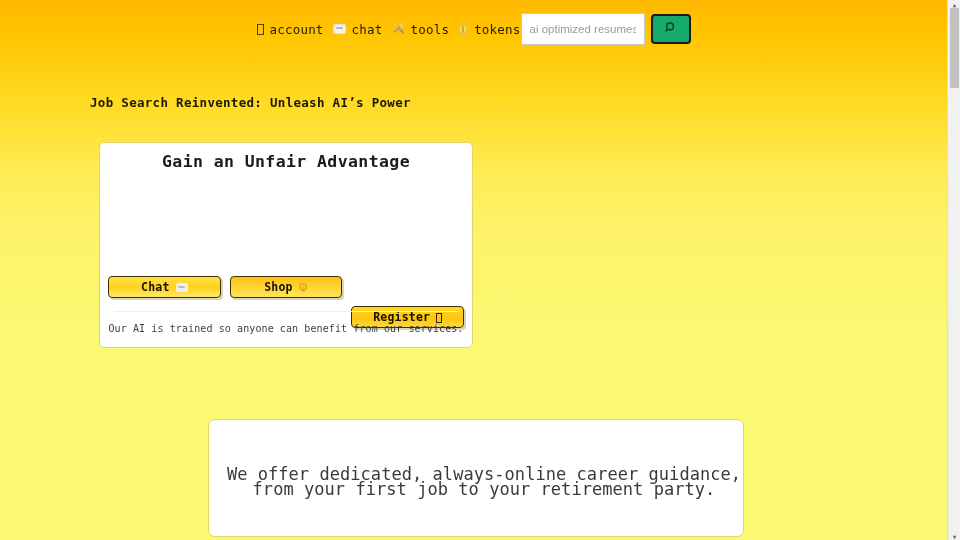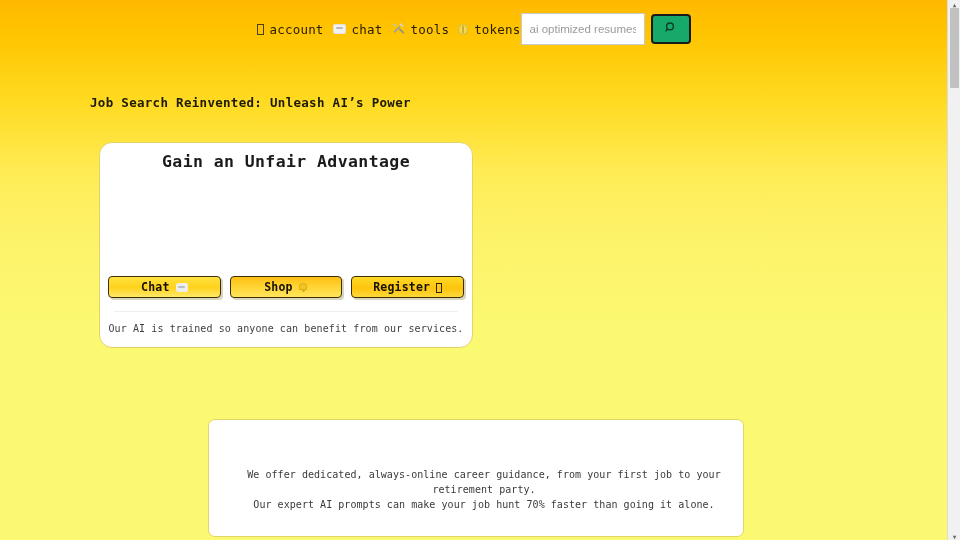--- a/index.html
+++ b/index.html
@@ -86,21 +86,21 @@
     font-size:12.5px; font-weight:bold; color:#1d1a06;
     letter-spacing:0.3px;
   }
 
   
   #hero-card {
     position:absolute; left:99px; top:142px;
     width:374px; height:206px;
     background:#ffffff;
     border:1px solid #e3d46a;
-    border-radius:13px;
+    border-radius:5px;
     box-shadow:0 0 0 0 rgba(0,0,0,0);
   }
   #hero-title {
     text-align:center; margin-top:9px;
     font-family:"DejaVu Sans Mono", monospace;
     font-size:16.5px; font-weight:bold; color:#1b1b1b;
     letter-spacing:0.4px;
   }
   #labels-row {
     position:absolute; top:103px; left:8px; right:8px;
@@ -123,21 +123,21 @@
     border-radius:4px;
     font-family:"DejaVu Sans Mono", monospace;
     font-size:11.5px; font-weight:bold; color:#161203;
     cursor:pointer;
     box-shadow:2px 2px 0 rgba(120,100,20,.28);
     letter-spacing:0.2px;
     padding:0;
   }
   .cta-chat { background:linear-gradient(180deg,#ffe241 0%,#ffd21c 52%,#ffe86a 100%); }
   .cta-shop { background:linear-gradient(180deg,#ffbf13 0%,#ffd433 48%,#ffe55c 100%); }
-  .cta-register { background:linear-gradient(180deg,#ffd926 0%,#fdc50e 55%,#ffd83a 100%); }
+  .cta-register { background:linear-gradient(180deg,#ffd926 0%,#fdc50e 55%,#ffd83a 100%);margin-top:30px; }
   .bubble-sm {
     display:inline-block; width:12px; height:9px; background:#eeeeee;
     border-radius:2.5px; position:relative; top:0px;
   }
   .bubble-sm:after{
     content:""; position:absolute; left:2.5px; top:3px; width:7px; height:2px;
     background:#bdbdbd; border-radius:1px;
   }
   .bell {
     display:inline-block; width:9px; height:10px; position:relative; top:0px;
@@ -172,21 +172,21 @@
     position:absolute; left:208px; top:419px;
     width:536px; height:118px;
     background:#ffffff;
     border:1px solid #e3d46a;
     border-radius:7px;
   }
   #info-text {
     position:absolute; left:16px; right:0; top:47px;
     text-align:center;
     font-family:"DejaVu Sans Mono", monospace;
-    font-size:10px; line-height:15px; color:#3a3a3a;
+    font-size:17px; line-height:15px; color:#3a3a3a;
     letter-spacing:0.05px;
   }
 
   
   #scroll-track {
     position:absolute; left:947px; top:0; width:13px; height:540px;
     background:#f1f1f1; border-left:1px solid #dcdcdc;
   }
   #scroll-thumb {
     position:absolute; left:2px; top:8px; width:9px; height:80px;
@@ -270,21 +270,20 @@
       </button>
     </div>
 
     <div id="card-divider"></div>
     <div id="hero-footnote">Our AI is trained so anyone can benefit from our services.</div>
   </div>
 
   <div id="info-card">
     <div id="info-text">
       <div>We offer dedicated, always-online career guidance, from your first job to your retirement party.</div>
-      <div>Our expert AI prompts can make your job hunt 70% faster than going it alone.</div>
     </div>
   </div>
 </div>
 
 <div id="scroll-track">
   <div id="scroll-up">▲</div>
   <div id="scroll-thumb"></div>
   <div id="scroll-down">▼</div>
 </div>
 

